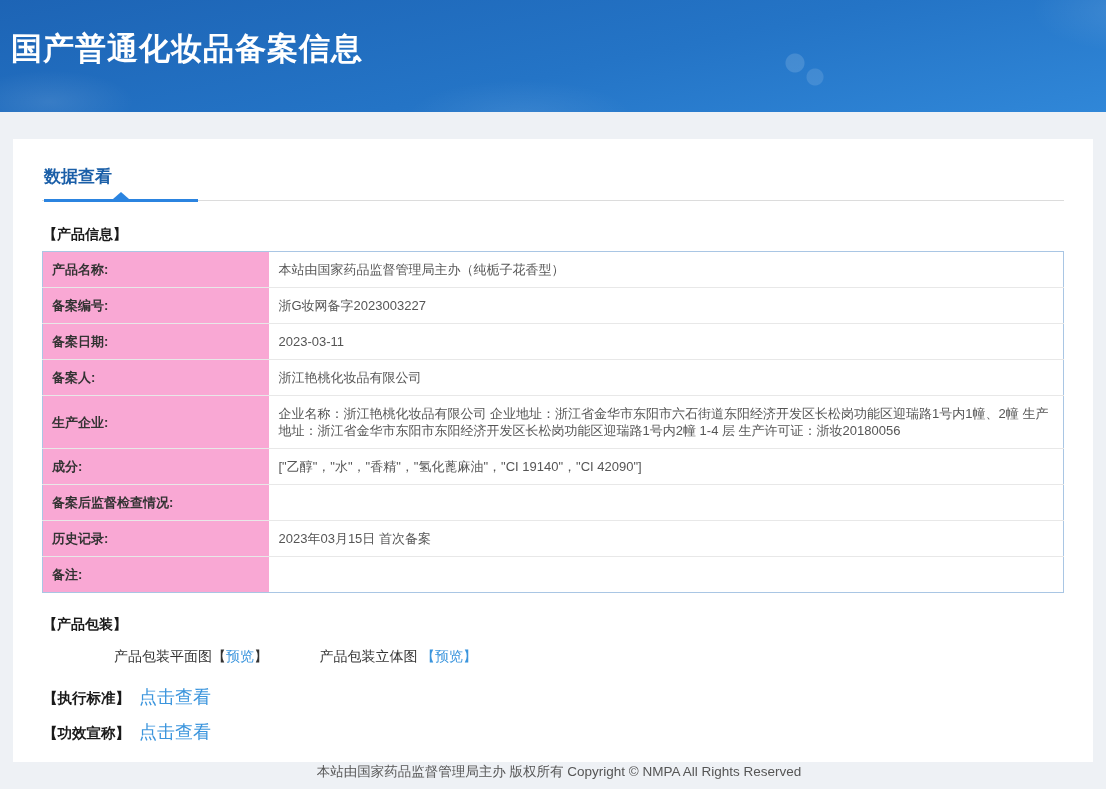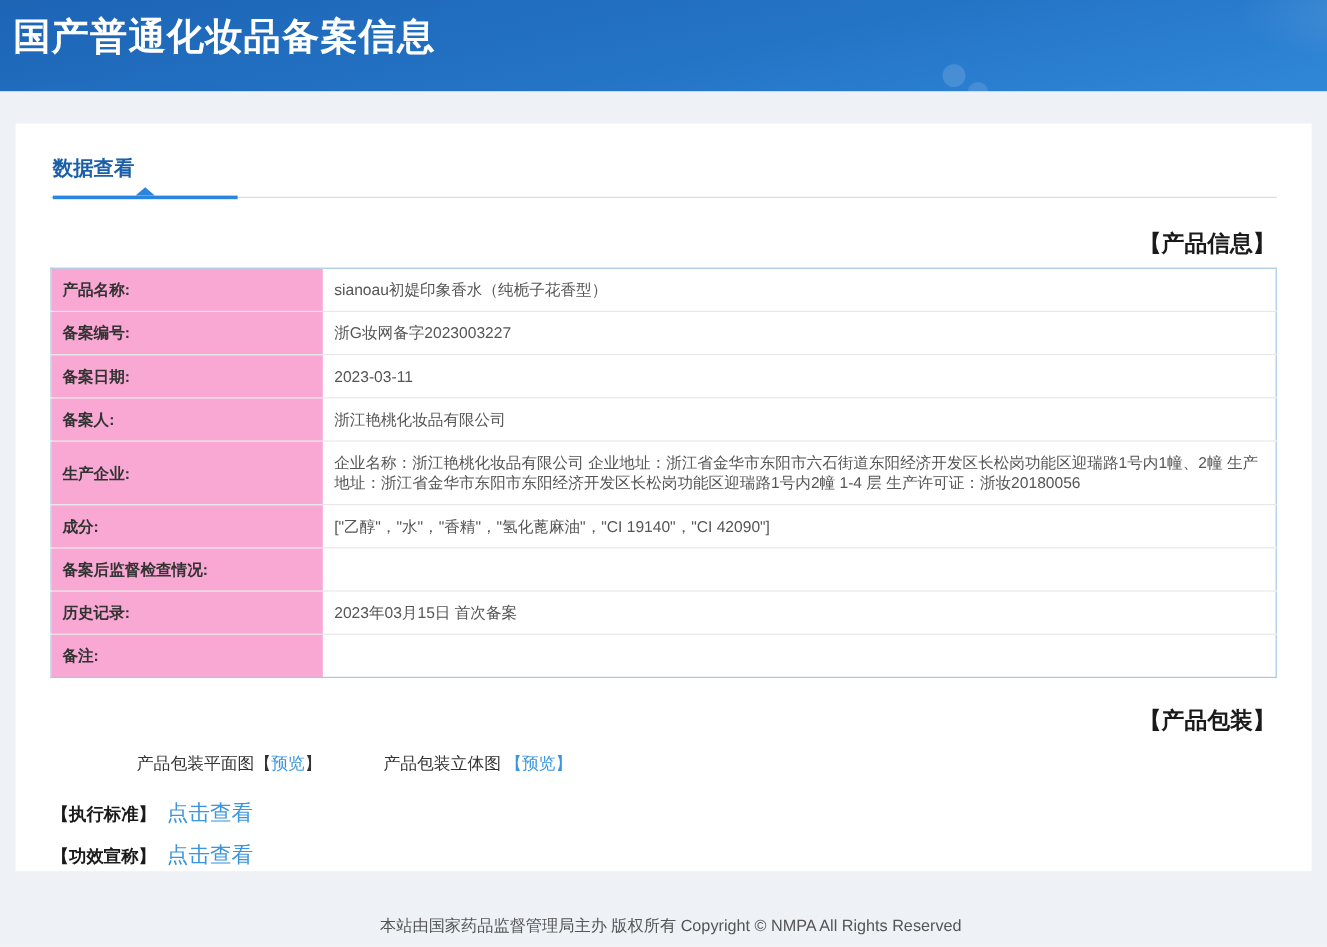--- a/index.html
+++ b/index.html
@@ -5,21 +5,21 @@
   * { box-sizing: border-box; margin: 0; padding: 0; }
   html,body { width:1106px; height:789px; }
   body {
     font-family: "Liberation Sans", "DejaVu Sans", sans-serif;
     background:#eef1f5;
     overflow:hidden;
     position:relative;
   }
   
   .header {
-    height:76px;
+    height:112px;
     background:
       radial-gradient(circle 10px at 795px 63px, rgba(255,255,255,0.14) 0 9px, transparent 10px),
       radial-gradient(circle 9px at 815px 77px, rgba(255,255,255,0.12) 0 8px, transparent 9px),
       radial-gradient(ellipse 120px 45px at 50px 102px, rgba(255,255,255,0.10), transparent 70%),
       radial-gradient(ellipse 160px 50px at 520px 115px, rgba(255,255,255,0.08), transparent 70%),
       radial-gradient(ellipse 140px 60px at 1130px 10px, rgba(255,255,255,0.10), transparent 70%),
       linear-gradient(168deg, #1d64b5 0%, #2474c6 55%, #3087d8 100%);
     display:flex;
     align-items:center;
     text-align:right;
@@ -68,24 +68,23 @@
     position:absolute;
     bottom:1px; left:50%;
     transform:translateX(-50%);
     width:0; height:0;
     border-left:8px solid transparent;
     border-right:8px solid transparent;
     border-bottom:7px solid #2b84e0;
   }
   .section-title {
     margin:23px 30px 0;
-    font-size:19px;
+    font-size:14px;
     font-weight:bold;
     color:#1a1a1a;
-    text-align:right;
   }
   .section-title.first { margin-top:25px; }
   
   .info-table {
     width:1022px;
     margin:7px 29px 0;
     border-collapse:collapse;
     border:1px solid #a9c6e4;
     font-size:13px;
   }
@@ -151,21 +150,21 @@
       <span class="tab-triangle"></span>
     </div>
   </div>
 
   <div class="section-title first">【产品信息】</div>
 
   <table class="info-table">
     <tbody>
       <tr>
         <td class="cell-label">产品名称:</td>
-        <td class="cell-value">sianoau初媞印象香水（纯栀子花香型）</td>
+        <td class="cell-value">本站由国家药品监督管理局主办（纯栀子花香型）</td>
       </tr>
       <tr>
         <td class="cell-label">备案编号:</td>
         <td class="cell-value">浙G妆网备字2023003227</td>
       </tr>
       <tr>
         <td class="cell-label">备案日期:</td>
         <td class="cell-value">2023-03-11</td>
       </tr>
       <tr>

